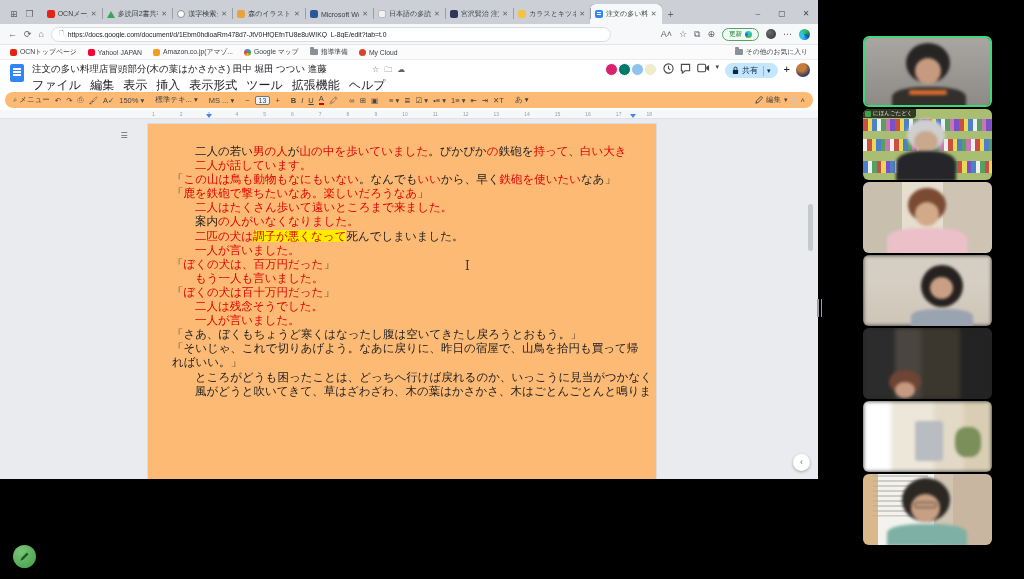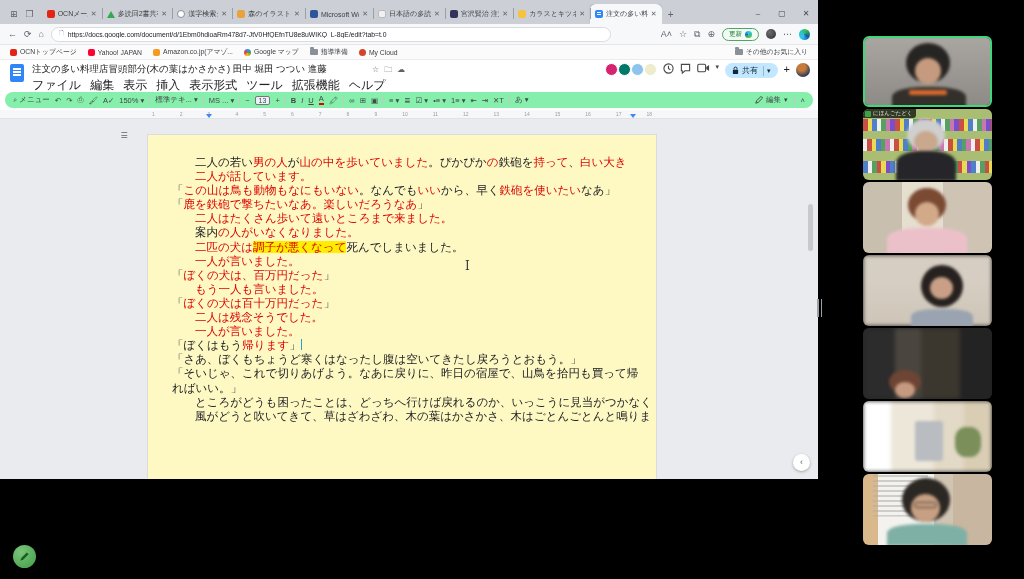--- a/index.html
+++ b/index.html
@@ -63,38 +63,38 @@
   #dheader-right { position:absolute; right:8px; top:3px; display:flex; align-items:flex-start; gap:6px; }
   .collab { width:13px; height:13px; border-radius:50%; border:1.5px solid #fff; }
   .c1{background:#d5236f;} .c2{background:#00796b;margin-left:-6px;} .c3{background:#8ec3ee;margin-left:-6px;} .c4{background:#edeccd;margin-left:-6px;}
   .hicon svg { display:block; }
   #share-pill { display:flex; align-items:center; gap:3px; background:#c3e7ff; border-radius:8px; height:15px; padding:0 7px; font-size:8px; color:#0b2840; }
   #share-pill .div { width:1px; height:10px; background:#93bad4; margin-left:2px; }
   #plus-ic { font-size:11px; color:#202124; }
   .avatar-docs { width:14px; height:14px; border-radius:50%; background:radial-gradient(circle at 40% 30%, #c77b3a 30%, #31405a 70%); }
 
   
-  #dtoolbar { position:absolute; left:5px; top:92px; width:808px; height:16px; background:#86efac; border-radius:9px; display:flex; align-items:center; gap:5px; padding:0 8px; font-size:7.5px; color:#444746; }
+  #dtoolbar { position:absolute; left:5px; top:92px; width:808px; height:16px; background:#fdba74; border-radius:9px; display:flex; align-items:center; gap:5px; padding:0 8px; font-size:7.5px; color:#444746; }
   .tsep { width:1px; height:10px; background:#c4c7c5; }
   .tbtn { white-space:nowrap; }
   .tbold{font-weight:bold;} .tital{font-style:italic;} .tund{text-decoration:underline;}
   .tA { border-bottom:2px solid #e00000; line-height:1; }
   .szbox { border:1px solid #747775; border-radius:2px; padding:0 3px; font-size:7px; background:#edf2fa; }
   #tb-right { margin-left:auto; display:flex; align-items:center; gap:6px; }
   .editchip { display:flex; align-items:center; gap:3px; }
 
   
   #ruler { position:absolute; left:0; top:110px; width:100%; height:9px; background:#f6f7f8; border-bottom:1px solid #e0e2e5; }
   #ruler-nums { position:absolute; left:152px; top:1px; width:500px; display:flex; justify-content:space-between; font-size:5px; color:#9aa0a6; }
   .rmark { position:absolute; top:4px; width:0; height:0; border-left:3px solid transparent; border-right:3px solid transparent; border-top:4px solid #4285f4; }
 
   
   #canvas { position:absolute; left:0; top:119px; width:100%; height:360px; background:#e9ebee; }
   #outline-btn { position:absolute; left:116px; top:10px; width:16px; height:14px; color:#5f6368; font-size:8px; text-align:center; line-height:14px; }
-  #page { position:absolute; left:148px; top:16px; width:508px; height:360px; background:#fef9c3; box-shadow:0 0 0 1px #dadce0; padding:20px 24px 0; }
+  #page { position:absolute; left:148px; top:5px; width:508px; height:360px; background:#fdba74; box-shadow:0 0 0 1px #dadce0; padding:20px 24px 0; }
   .dline { font-size:11.5px; line-height:14.1px; white-space:pre; }
   .seg-b { color:#202124; } .seg-r { color:#dd0000; }
   .seg-h { color:#dd0000; background:#ffee00; }
   .caret { display:inline-block; width:1.5px; height:11px; background:#2a9fd0; vertical-align:-1px; }
   #ibeam { position:absolute; left:465px; top:140px; font-family:"DejaVu Serif",serif; font-size:12px; color:#3a3a3a; }
   #vscroll { position:absolute; right:5px; top:85px; width:5px; height:47px; background:#c7cacd; border-radius:3px; }
   #collapse-btn { position:absolute; right:8px; bottom:8px; width:17px; height:17px; border-radius:50%; background:#fff; box-shadow:0 1px 3px rgba(0,0,0,.3); color:#5f6368; font-size:9px; text-align:center; line-height:16px; }
 
   
   #divider { position:absolute; left:817px; top:299px; width:7px; height:18px; display:flex; gap:2px; }
@@ -418,21 +418,20 @@
         <div class="dline"><span class="seg-b">「</span><span class="seg-r">鹿を鉄砲で撃ちたいなあ。楽しいだろうなあ</span><span class="seg-b">」</span></div>
         <div class="dline"><span class="seg-b">　　</span><span class="seg-r">二人はたくさん歩いて遠いところまで来ました。</span></div>
         <div class="dline"><span class="seg-b">　　案内</span><span class="seg-r">の人がいなくなりました。</span></div>
         <div class="dline"><span class="seg-b">　　</span><span class="seg-r">二匹の犬は</span><span class="seg-h">調子が悪くなって</span><span class="seg-b">死んでしまいました。</span></div>
         <div class="dline"><span class="seg-b">　　</span><span class="seg-r">一人が言いました。</span></div>
         <div class="dline"><span class="seg-b">「</span><span class="seg-r">ぼくの犬は、百万円だった</span><span class="seg-b">」</span></div>
         <div class="dline"><span class="seg-b">　　</span><span class="seg-r">もう一人も言いました。</span></div>
         <div class="dline"><span class="seg-b">「</span><span class="seg-r">ぼくの犬は百十万円だった</span><span class="seg-b">」</span></div>
         <div class="dline"><span class="seg-b">　　</span><span class="seg-r">二人は残念そうでした。</span></div>
         <div class="dline"><span class="seg-b">　　</span><span class="seg-r">一人が言いました。</span></div>
-        <div class="dline"><span class="seg-b">「ぼくはもう</span><span class="seg-r">帰ります</span><span class="seg-b">」</span><span class="caret"></span></div>
         <div class="dline"><span class="seg-b">「さあ、ぼくもちょうど寒くはなったし腹は空いてきたし戻ろうとおもう。」</span></div>
         <div class="dline"><span class="seg-b">「そいじゃ、これで切りあげよう。なあに戻りに、昨日の宿屋で、山鳥を拾円も買って帰</span></div>
         <div class="dline"><span class="seg-b">ればいい。」</span></div>
         <div class="dline"><span class="seg-b">　　ところがどうも困ったことは、どっちへ行けば戻れるのか、いっこうに見当がつかなく</span></div>
         <div class="dline"><span class="seg-b">　　風がどうと吹いてきて、草はざわざわ、木の葉はかさかさ、木はごとんごとんと鳴りま</span></div>
       </div>
     <span id="ibeam">I</span>
     <div id="vscroll"></div>
     <div id="collapse-btn">‹</div>
   </div>

